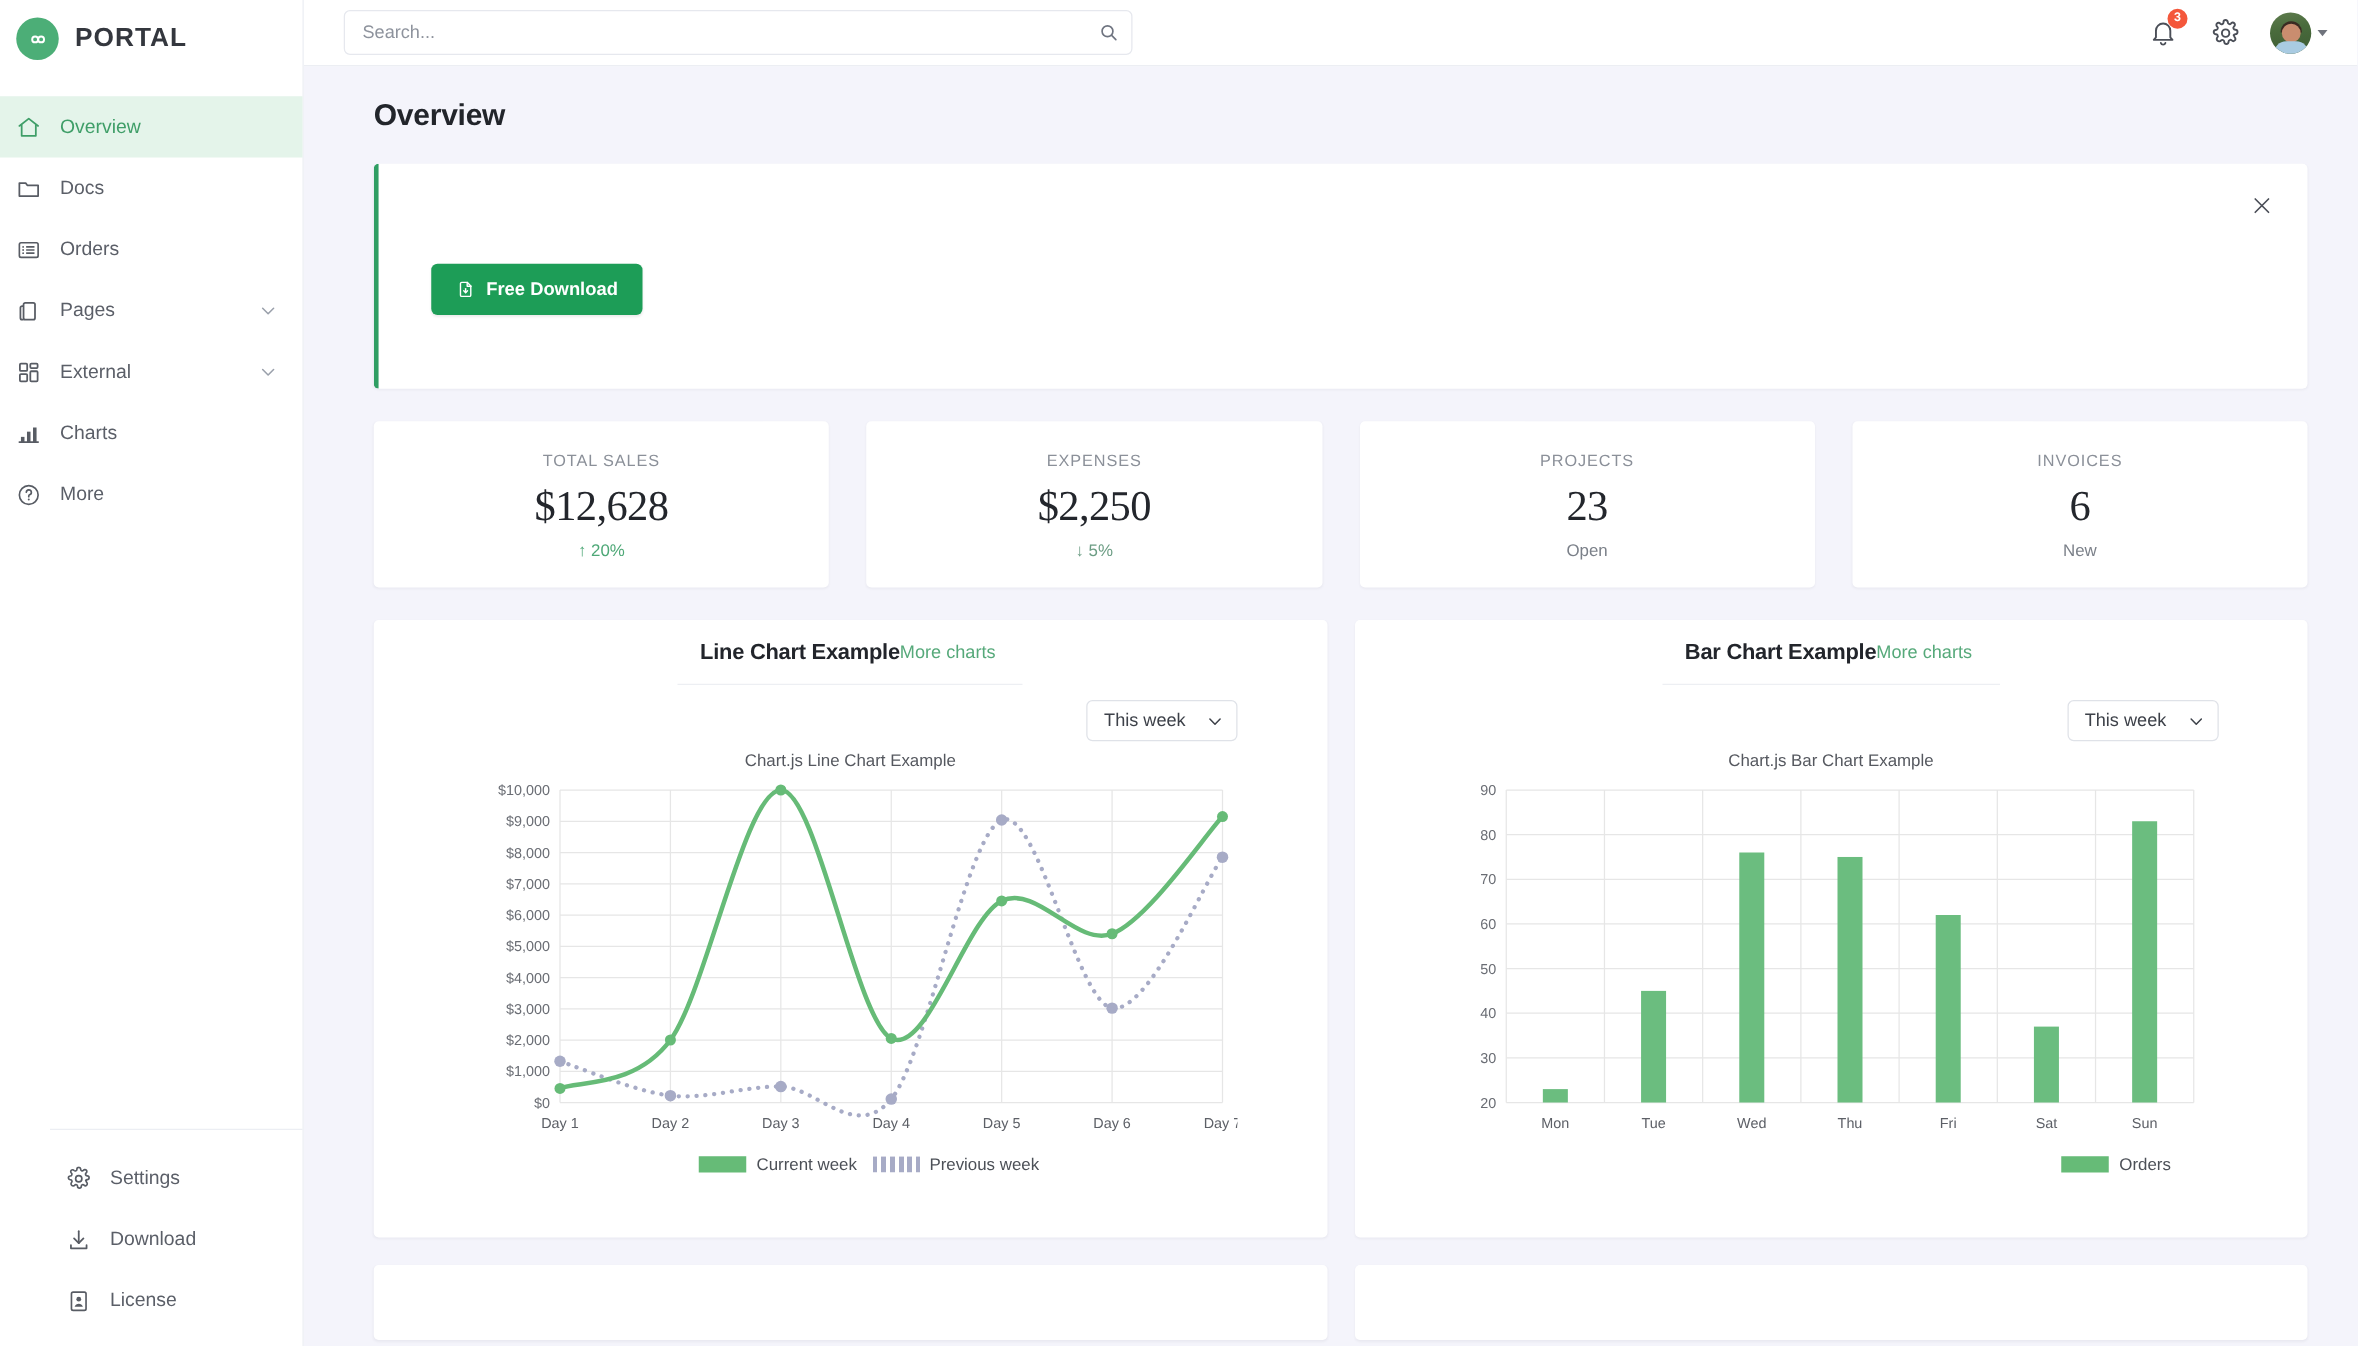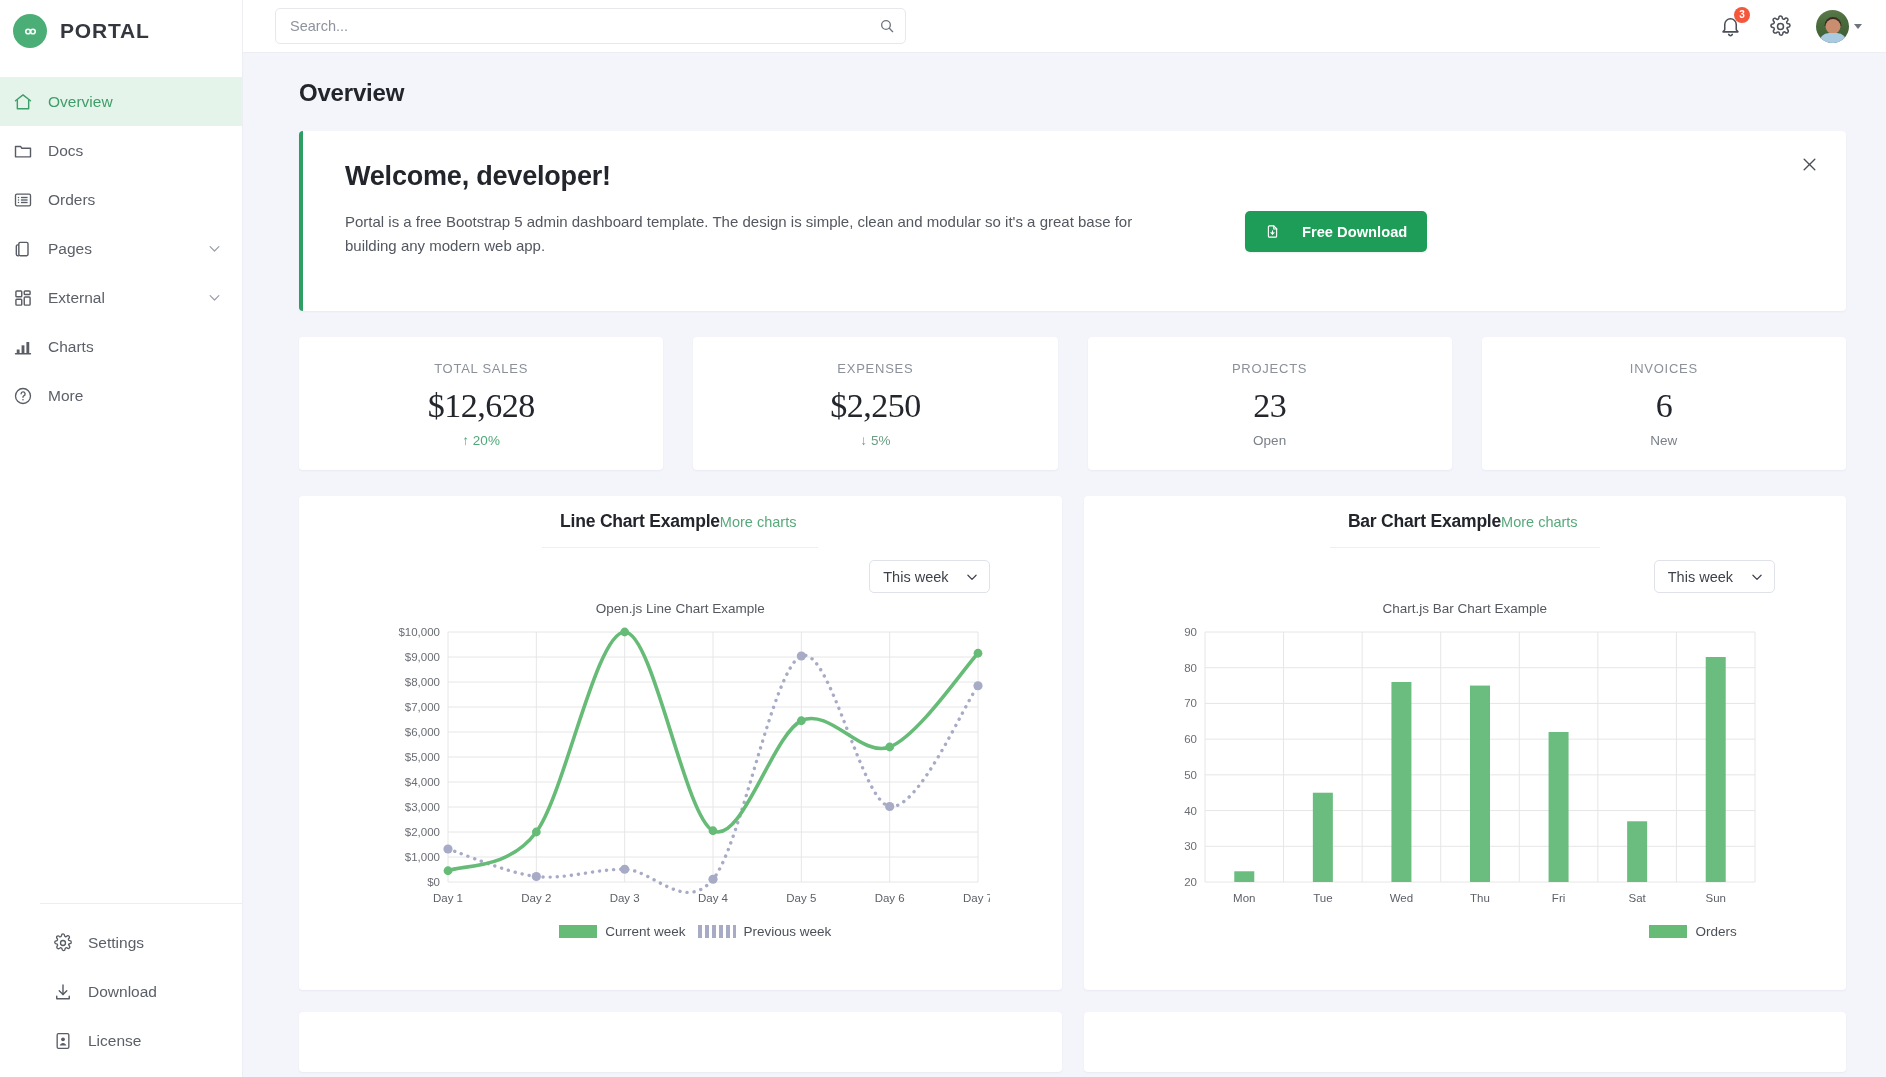--- a/index.html
+++ b/index.html
@@ -131,21 +131,21 @@
     margin-bottom: 26px;
     min-height: 180px;
   }
   .welcome-left { flex: 1 1 auto; max-width: 900px; }
   .welcome h2 { font-size: 27px; font-weight: 700; color: #22252b; margin-bottom: 18px; letter-spacing:-0.2px; }
   .welcome p { font-size: 15px; line-height: 1.62; color: #53575f; max-width: 840px; }
   .welcome-right { padding-top: 50px; padding-right: 42px; }
   .btn-green {
     background: #1d9d57; color: #fff; border: 0; border-radius: 5px;
     height: 41px; padding: 0 20px; font-size: 14.7px; font-weight: 700;
-    display: inline-flex; align-items: center; gap: 22px; cursor: pointer;
+    display: inline-flex; align-items: center; gap: 9px; cursor: pointer;
     font-family: "Liberation Sans", sans-serif;
     box-shadow: 0 1px 2px rgba(0,0,0,.08);
   }
   .btn-green svg { width: 15px; height: 15px; display:block; }
   .close-x {
     position: absolute; top: 20px; right: 24px;
     width: 26px; height: 26px; border: 0; background: transparent; cursor: pointer;
     color: #4a4e57; display:flex;align-items:center;justify-content:center;padding:0;
   }
   .close-x svg { width: 17px; height: 17px; display:block; }
@@ -400,24 +400,20 @@
           </span>
           <span class="caret-dn"></span>
         </div>
       </div>
     </header>
 
     <main class="content">
       <h1 class="page-title">Overview</h1>
 
       <section class="welcome">
-        <div class="welcome-left">
-          <h2>Welcome, developer!</h2>
-          <p>Portal is a free Bootstrap 5 admin dashboard template. The design is simple, clean and modular so it's a great base for building any modern web app.</p>
-        </div>
         <div class="welcome-right">
           <button class="btn-green">
             <span>
               <svg viewBox="0 0 24 24" fill="none" stroke="#fff" stroke-width="1.8" stroke-linejoin="round" stroke-linecap="round">
                   <path d="M14 3H7a1.6 1.6 0 0 0-1.6 1.6v14.8A1.6 1.6 0 0 0 7 21h10a1.6 1.6 0 0 0 1.6-1.6V7.6z"></path>
                   <polyline points="14 3 14 8 19 8"></polyline>
                   <line x1="12" y1="11" x2="12" y2="16"></line>
                   <polyline points="9.6 13.8 12 16.2 14.4 13.8"></polyline>
                 </svg>
             </span>
@@ -467,21 +463,21 @@
               <span class="select-wrap">
                 <select class="wk-select" id="line-select"><option value="This week">This week</option><option value="Last week">Last week</option><option value="This month">This month</option><option value="Last month">Last month</option></select>
                 <span class="sc">
                   <svg viewBox="0 0 24 24" fill="none" stroke="currentColor" stroke-width="2.1" stroke-linecap="round" stroke-linejoin="round">
                       <polyline points="5 9 12 16 19 9"></polyline>
                     </svg>
                 </span>
               </span>
             </div>
             <div class="chart-area">
-              <div class="chart-title">Open.js Line Chart Example</div>
+              <div class="chart-title">Chart.js Line Chart Example</div>
               <div class="plot">
                 <svg id="line-svg" viewBox="0 0 620 300" preserveAspectRatio="none">
                     <line x1="78" y1="262" x2="608" y2="262" stroke="#e6e6e6" stroke-width="1"></line>
                     <text x="70" y="266" text-anchor="end" font-size="11.5" fill="#6a6d74" font-family="&quot;Liberation Sans&quot;, sans-serif">$0</text>
                     <line x1="78" y1="237" x2="608" y2="237" stroke="#e6e6e6" stroke-width="1"></line>
                     <text x="70" y="241" text-anchor="end" font-size="11.5" fill="#6a6d74" font-family="&quot;Liberation Sans&quot;, sans-serif">$1,000</text>
                     <line x1="78" y1="212" x2="608" y2="212" stroke="#e6e6e6" stroke-width="1"></line>
                     <text x="70" y="216" text-anchor="end" font-size="11.5" fill="#6a6d74" font-family="&quot;Liberation Sans&quot;, sans-serif">$2,000</text>
                     <line x1="78" y1="187" x2="608" y2="187" stroke="#e6e6e6" stroke-width="1"></line>
                     <text x="70" y="191" text-anchor="end" font-size="11.5" fill="#6a6d74" font-family="&quot;Liberation Sans&quot;, sans-serif">$3,000</text>

